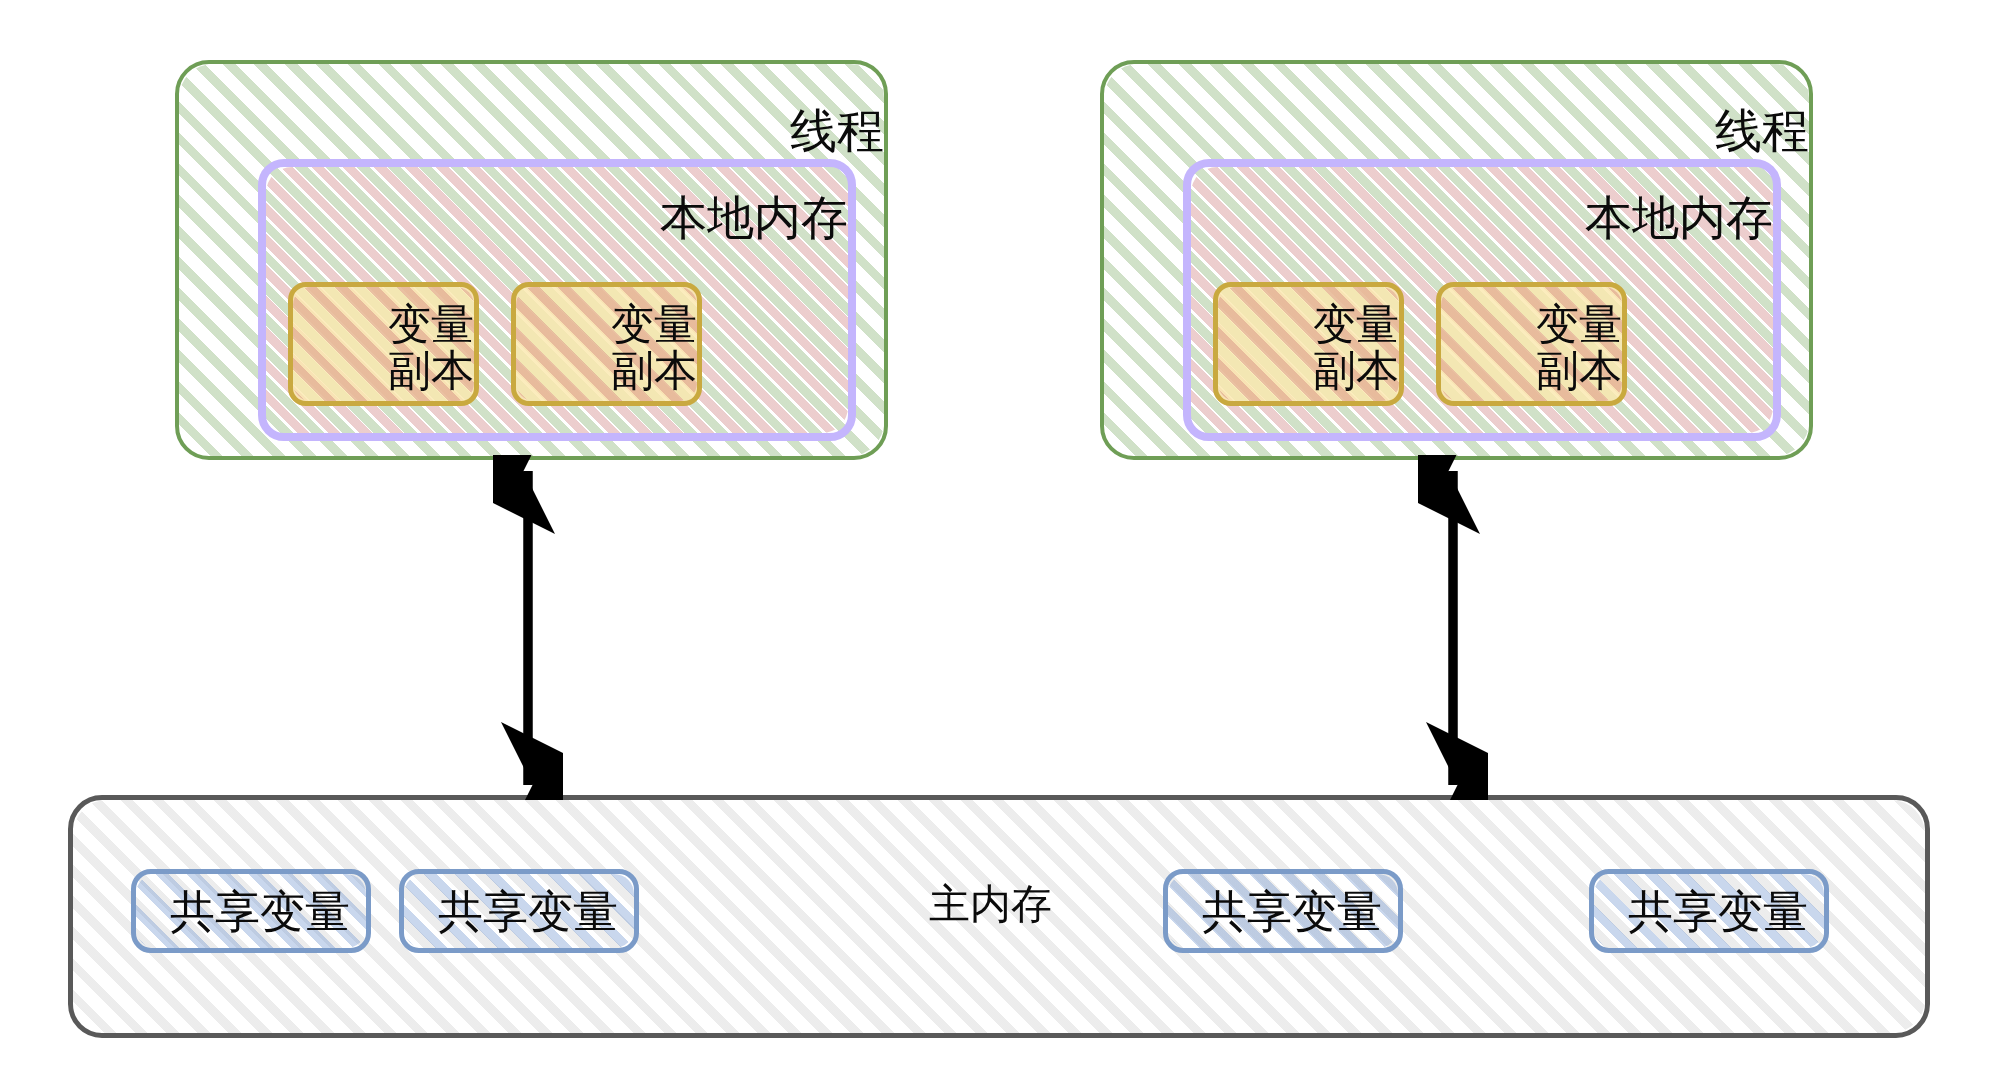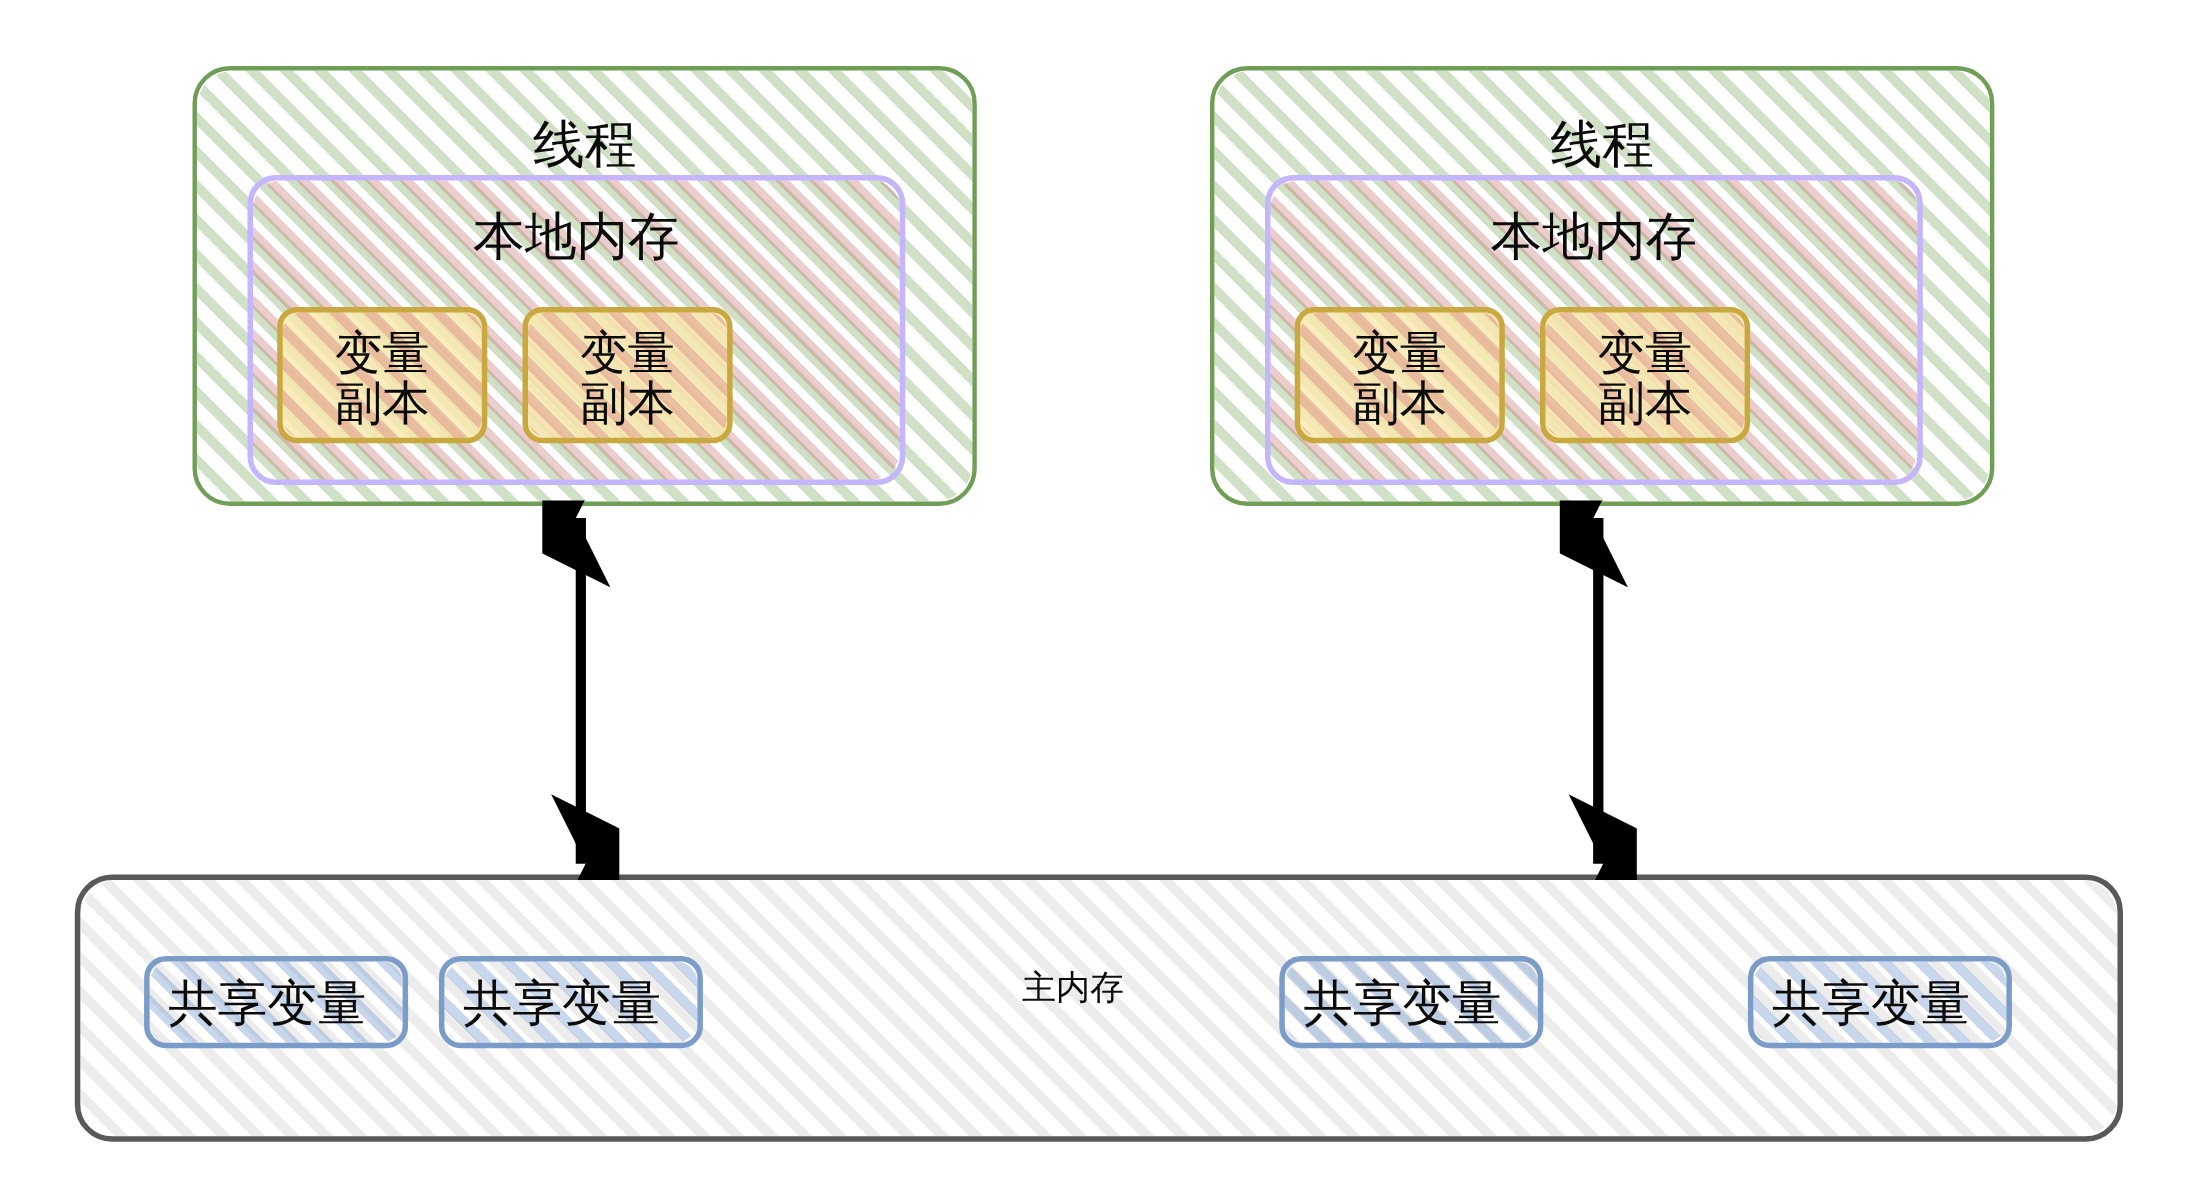--- a/index.html
+++ b/index.html
@@ -35,23 +35,24 @@
   }
 
   
   .thread{
     border:4px solid #6f9e56;
     border-radius:34px;
     background:#ffffff;
   }
   
   .local-mem{
-    border:5px solid #c4b5fd;
+    border:8px solid #c4b5fd;
     border-radius:26px;
     background:transparent;
+    margin-left:33px;
   }
   
   .var-copy{
     border:5px solid #c9a93f;
     border-radius:18px;
     background:rgba(250,232,175,.82);
     padding-left:30px;
   }
   
   .main-mem{
@@ -61,26 +62,26 @@
   }
   
   .shared-var{
     border:5px solid #7b9bc8;
     border-radius:20px;
     background:rgba(255,255,255,0);
   }
 
   
   .lbl{position:absolute;z-index:5;color:#0b0b0b;white-space:pre;
-       text-align:center;line-height:1.08;font-weight:400;}
+       text-align:right;line-height:1.08;font-weight:400;}
   .thread-lbl{font-size:47px;left:0;right:0;top:42px;}
   .local-lbl{font-size:47px;left:0;right:0;top:26px;}
   .var-lbl{font-size:43px;left:0;right:0;top:14px;}
   .shared-lbl{font-size:45px;left:0;right:16px;top:14px;}
-  .mainmem-lbl{position:absolute;font-size:31px;color:#0b0b0b;
+  .mainmem-lbl{position:absolute;font-size:41px;color:#0b0b0b;
                z-index:6;white-space:pre;}
 
   
   .arrow-svg{position:absolute;z-index:4;}
 </style>
 </head>
 <body>
 
 <div id="stage">
 

